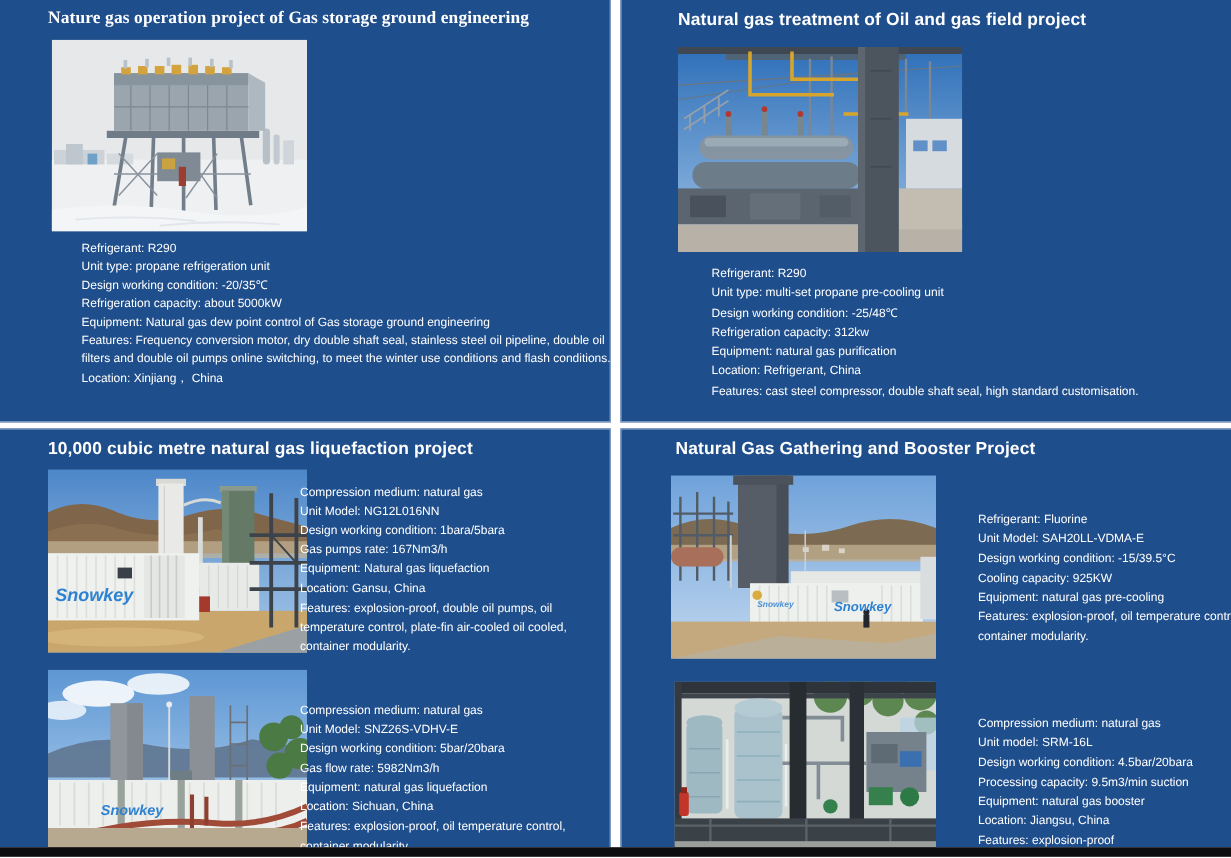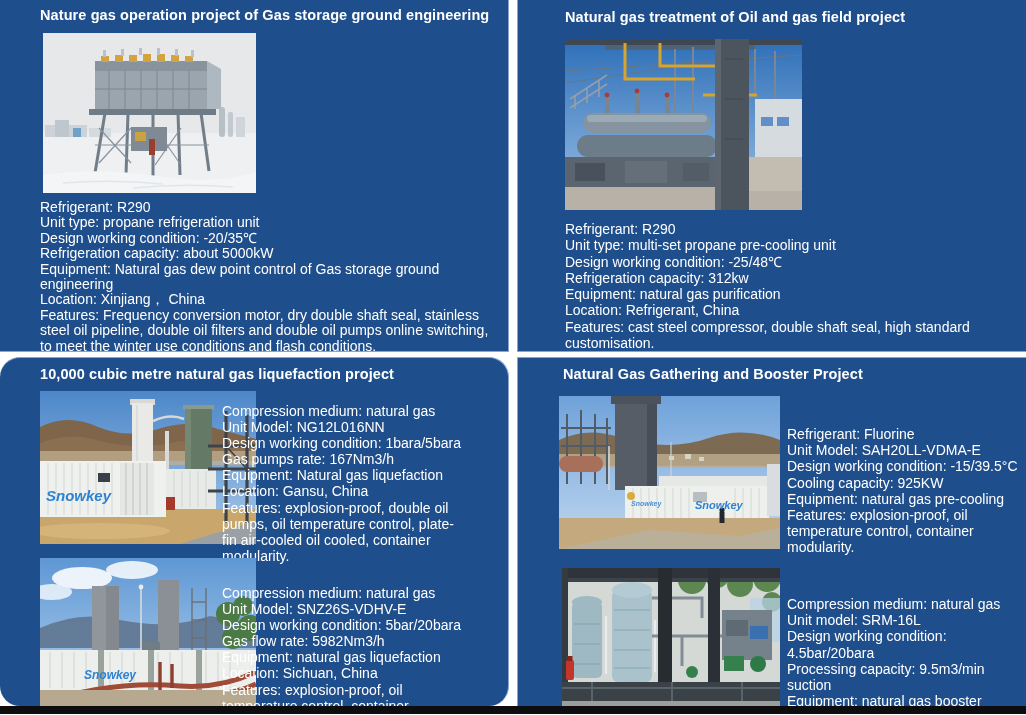--- a/index.html
+++ b/index.html
@@ -4,34 +4,34 @@
 <style>
   * { box-sizing: border-box; }
   html,body { margin:0; padding:0; background:#ffffff; }
   .page {
     position:relative; width:1026px; height:715px; overflow:hidden;
     background:#ffffff; font-family:"Liberation Sans", sans-serif;
   }
   .quad { position:absolute; background:#1F4E8C; }
   .q1 { left:0;     top:0;     width:509px; height:352px; border-right:1px solid #89a5c9; border-bottom:1px solid #89a5c9; }
   .q2 { left:517px; top:0;     width:509px; height:352px; border-left:1px solid #89a5c9;  border-bottom:1px solid #89a5c9; }
-  .q3 { left:0;     top:357px; width:509px; height:349px; border-right:1px solid #89a5c9; border-top:1px solid #89a5c9;border-radius:20px; }
+  .q3 { left:0;     top:357px; width:509px; height:349px; border-right:1px solid #89a5c9; border-top:1px solid #89a5c9; }
   .q4 { left:517px; top:357px; width:509px; height:349px; border-left:1px solid #89a5c9;  border-top:1px solid #89a5c9; }
   .gutter-v { position:absolute; left:509px; top:0; width:8px; height:706px; background:#ffffff; }
   .gutter-h { position:absolute; left:0; top:352px; width:1026px; height:5px; background:#ffffff; }
   .bottom-bar { position:absolute; left:0; top:706px; width:1026px; height:8px; background:#0d0d0f; }
   .q-title {
     position:absolute; margin:0; color:#ffffff; font-weight:700;
     font-size:14.5px; letter-spacing:0.1px; white-space:nowrap;
   }
   .photo { position:absolute; margin:0; overflow:hidden; }
   .photo svg { display:block; width:100%; height:100%; }
-  .specs { position:absolute; color:#ffffff; font-size:14px; }
+  .specs { position:absolute; color:#ffffff; font-size:10px;margin-left:28px; }
   .specs .spec-line { margin:0; }
-  .t1 { left:40px; top:7px; }
+  .t1 { left:40px; top:7px;font-family:Liberation Serif, serif; }
   .p1 { left:43px; top:33px; width:213px; height:160px; }
   .s1 { left:40px; top:200px; width:452px; line-height:15.4px; }
   .t2 { left:47px; top:9px; }
   .p2 { left:47px; top:39px; width:237px; height:171px; }
   .s2 { left:47px; top:221px; width:437px; line-height:16.3px; }
   .t3 { left:40px; top:8px; }
   .p3 { left:40px; top:33px;  width:216px; height:153px; }
   .s3 { left:222px; top:45px;  width:240px; line-height:16.1px; }
   .p4 { left:40px; top:200px; width:216px; height:149px; }
   .s4 { left:222px; top:227px; width:240px; line-height:16.1px; }
@@ -116,22 +116,22 @@
         <path d="M90,155 Q140,150 190,154" stroke="#e2e6ea" stroke-width="1.5" fill="none"></path>
       </svg>
     </figure>
 
     <div class="specs s1">
         <div class="spec-line">Refrigerant: R290</div>
         <div class="spec-line">Unit type: propane refrigeration unit</div>
         <div class="spec-line">Design working condition: -20/35℃</div>
         <div class="spec-line">Refrigeration capacity: about 5000kW</div>
         <div class="spec-line">Equipment: Natural gas dew point control of Gas storage ground engineering</div>
+        <div class="spec-line">Features: Frequency conversion motor, dry double shaft seal, stainless steel oil pipeline, double oil filters and double oil pumps online switching, to meet the winter use conditions and flash conditions.</div>
         <div class="spec-line">Location: Xinjiang， China</div>
-        <div class="spec-line">Features: Frequency conversion motor, dry double shaft seal, stainless steel oil pipeline, double oil filters and double oil pumps online switching, to meet the winter use conditions and flash conditions.</div>
       </div>
   </section>
 
   <section class="quad q2">
     <h2 class="q-title t2">Natural gas treatment of Oil and gas field project</h2>
 
     <figure class="photo p2">
       <svg viewBox="0 0 237 171" preserveAspectRatio="none">
         <defs>
           <linearGradient id="s2sky" x1="0" y1="0" x2="0" y2="1">

